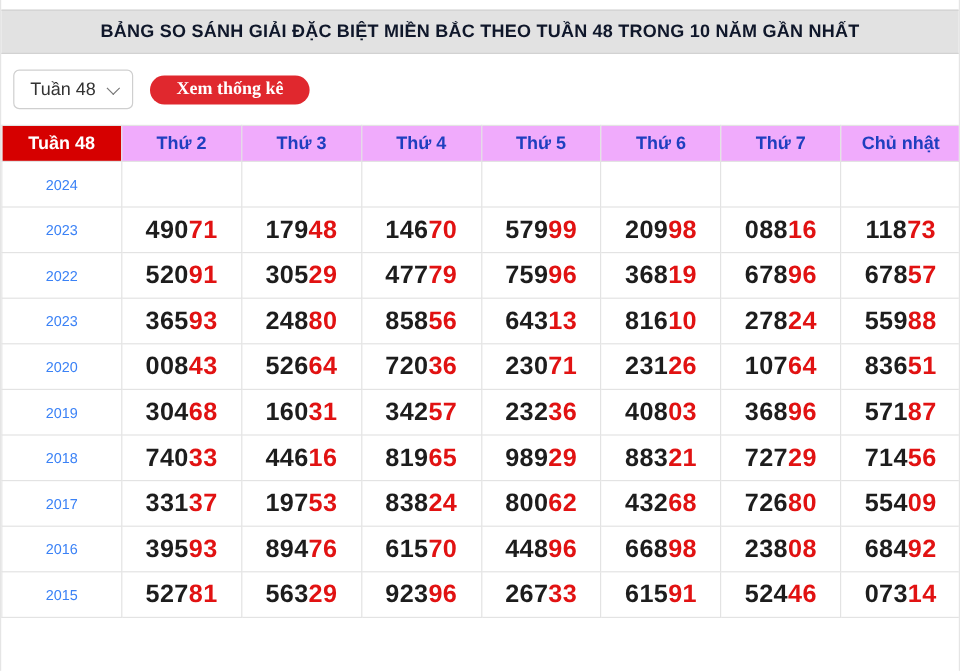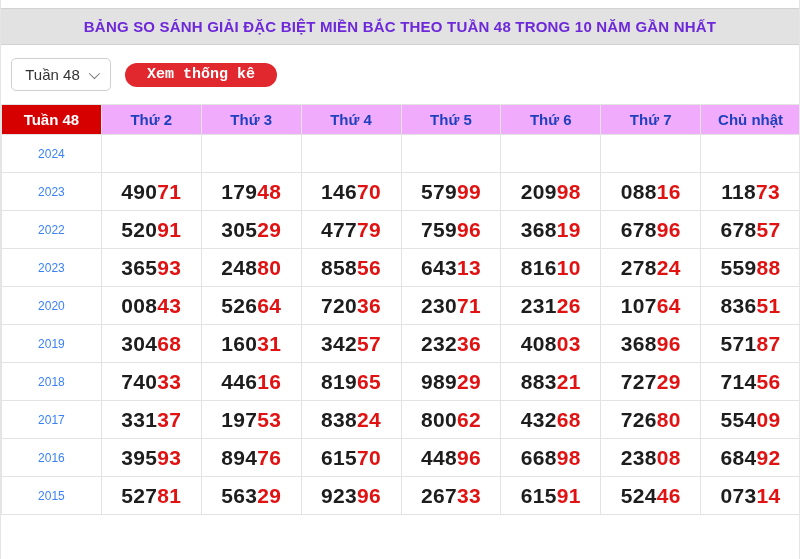--- a/index.html
+++ b/index.html
@@ -14,21 +14,21 @@
     margin-top: 8px;
     height: 37px;
     background: #e2e2e2;
     border-top: 1px solid #d2d2d2;
     border-bottom: 1px solid #d2d2d2;
     display: flex; align-items: center; justify-content: center;
   }
   .title-bar h1 {
     font-size: 15px;
     font-weight: bold;
-    color: #6d28d9;
+    color: #0f172a;
     letter-spacing: 0.2px;
   }
   .controls { padding: 0 10px; }
   .controls-label {
     margin-top: 24px;
     font-size: 17px;
     font-weight: bold;
     color: #111;
   }
   .controls-row { margin-top: 13px; display: flex; align-items: center; gap: 14px; }
@@ -50,21 +50,21 @@
   }
   .stats-button {
     height: 24px;
     padding: 0 22px;
     background: #e0282e;
     border: none;
     border-radius: 13px;
     color: #fff;
     font-size: 15px;
     font-weight: bold;
-    font-family: Liberation Mono, monospace;
+    font-family: Liberation Serif, serif;
     cursor: pointer;
   }
   table.cmp {
     margin-top: 13px;
     width: 800px;
     border-collapse: collapse;
     table-layout: fixed;
   }
   table.cmp th, table.cmp td {
     border: 1px solid #e3e3e3;

